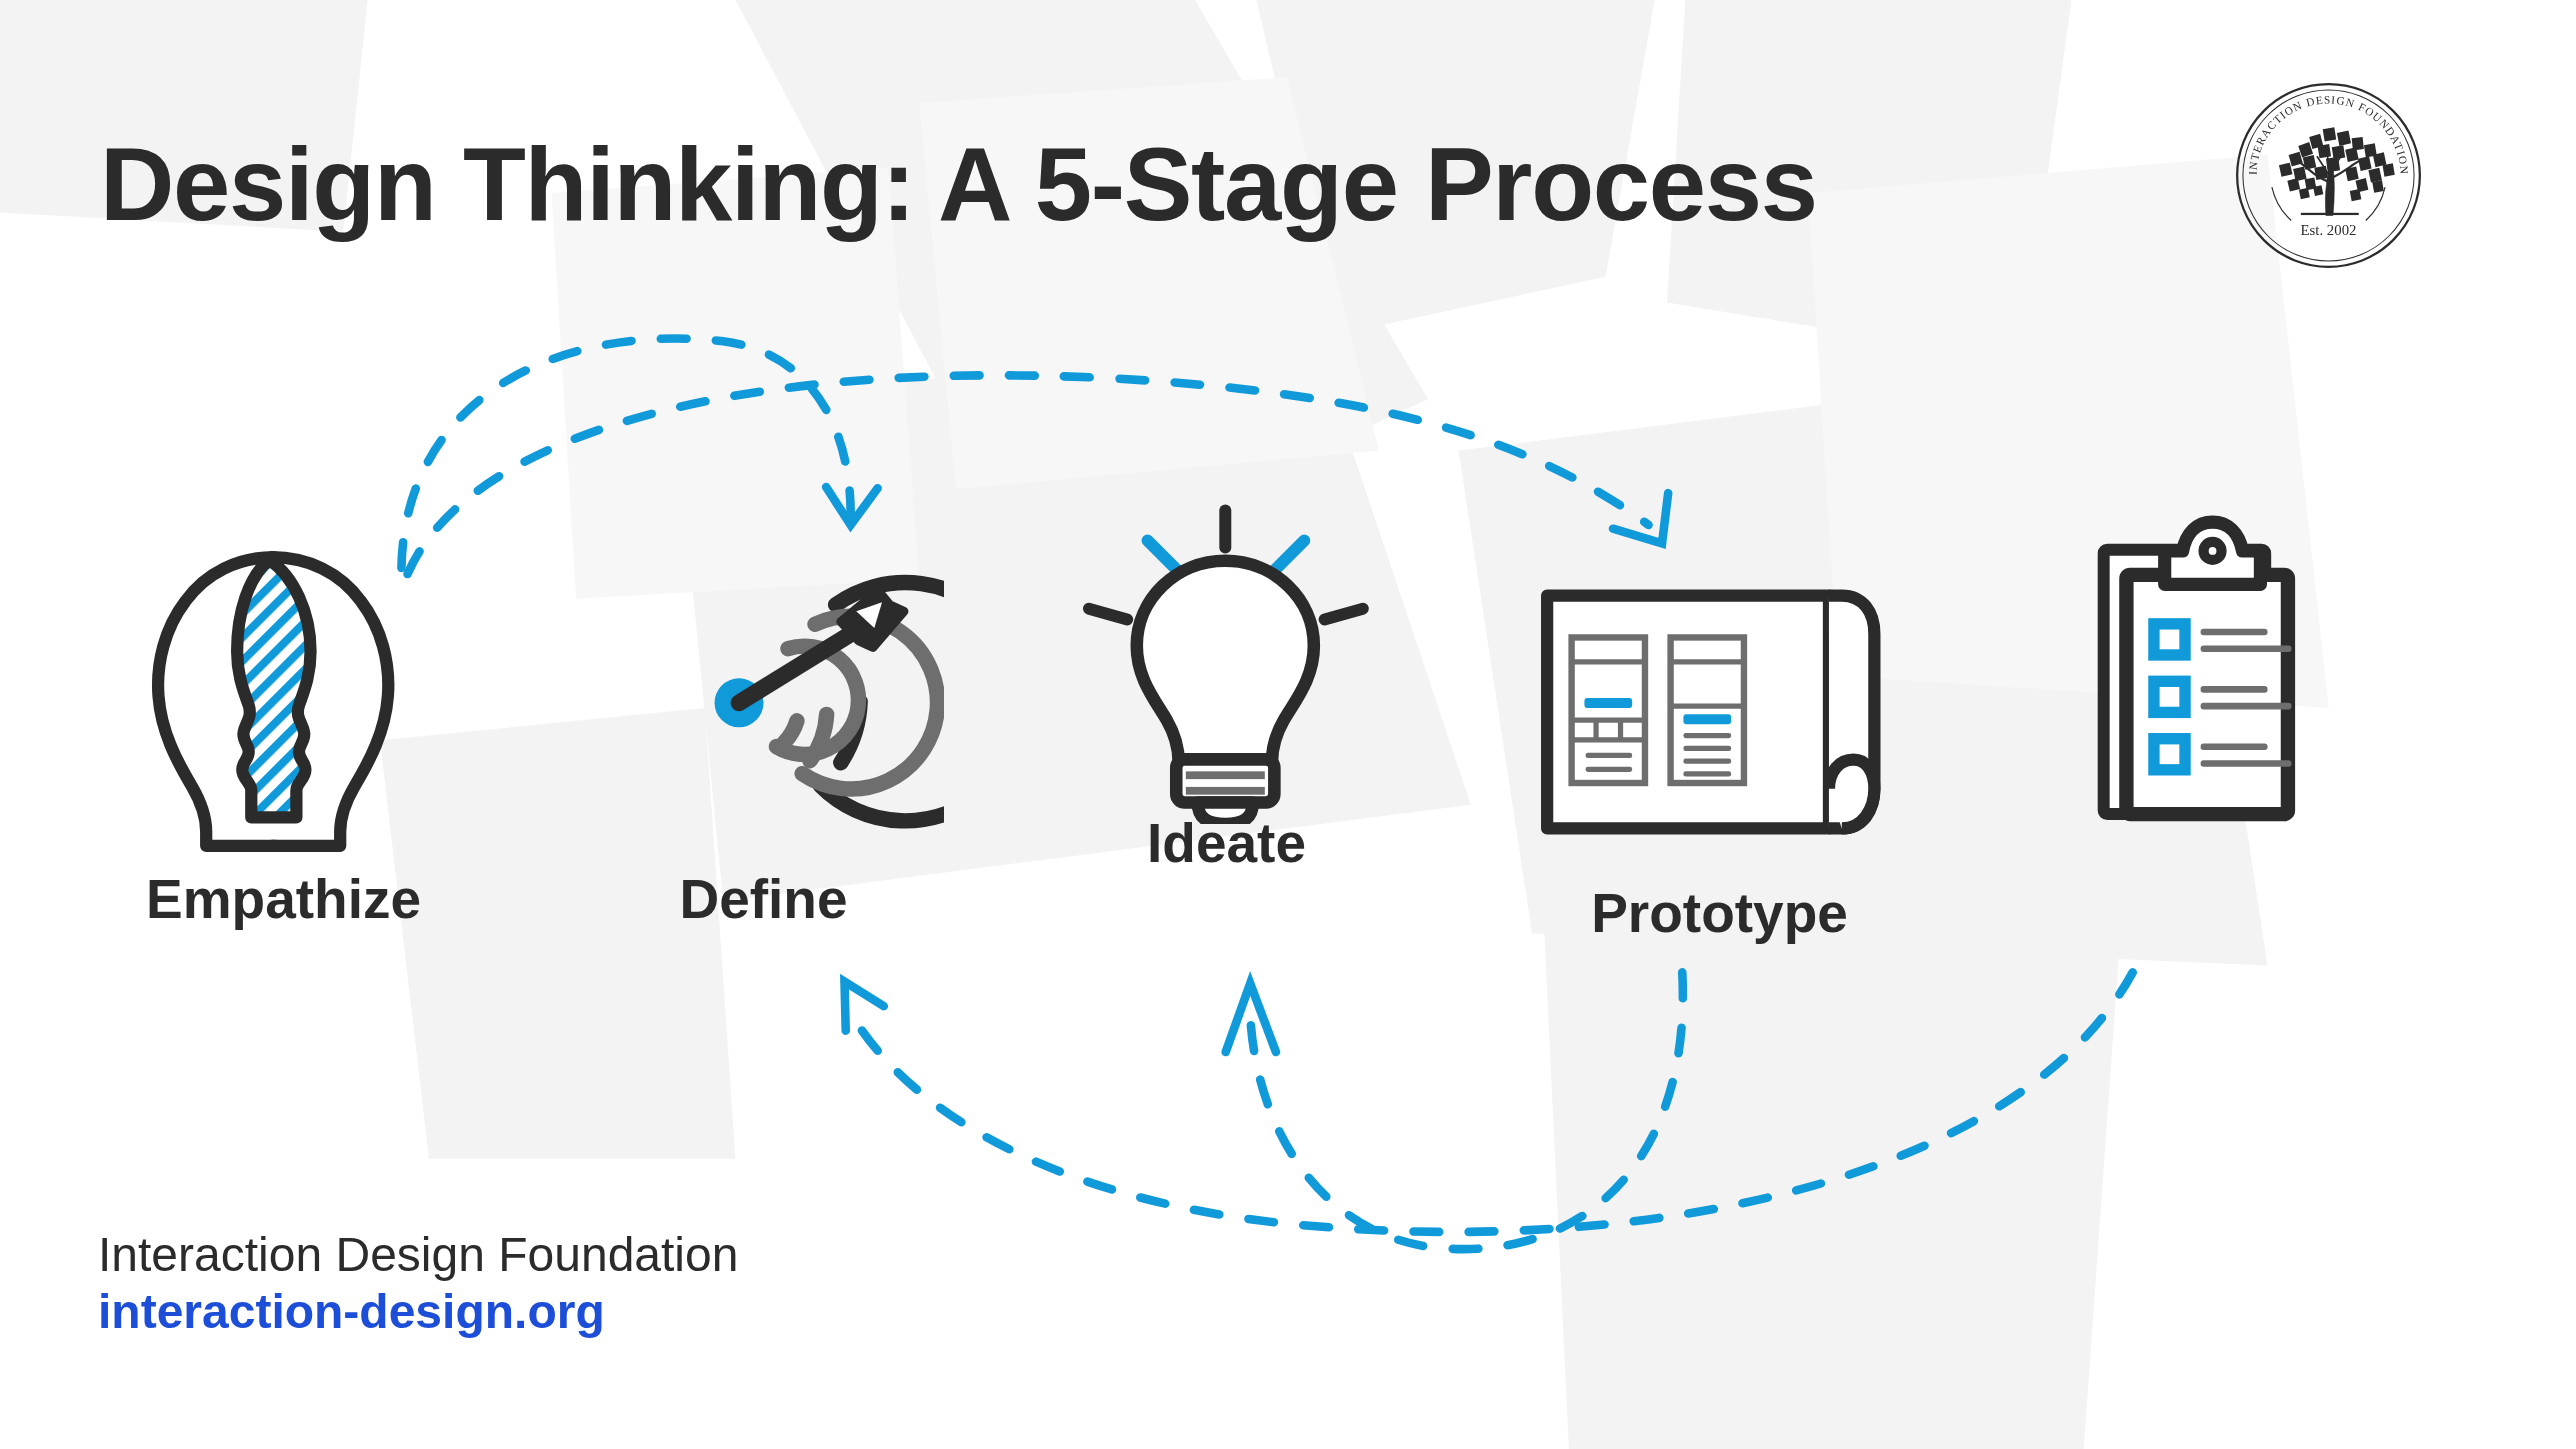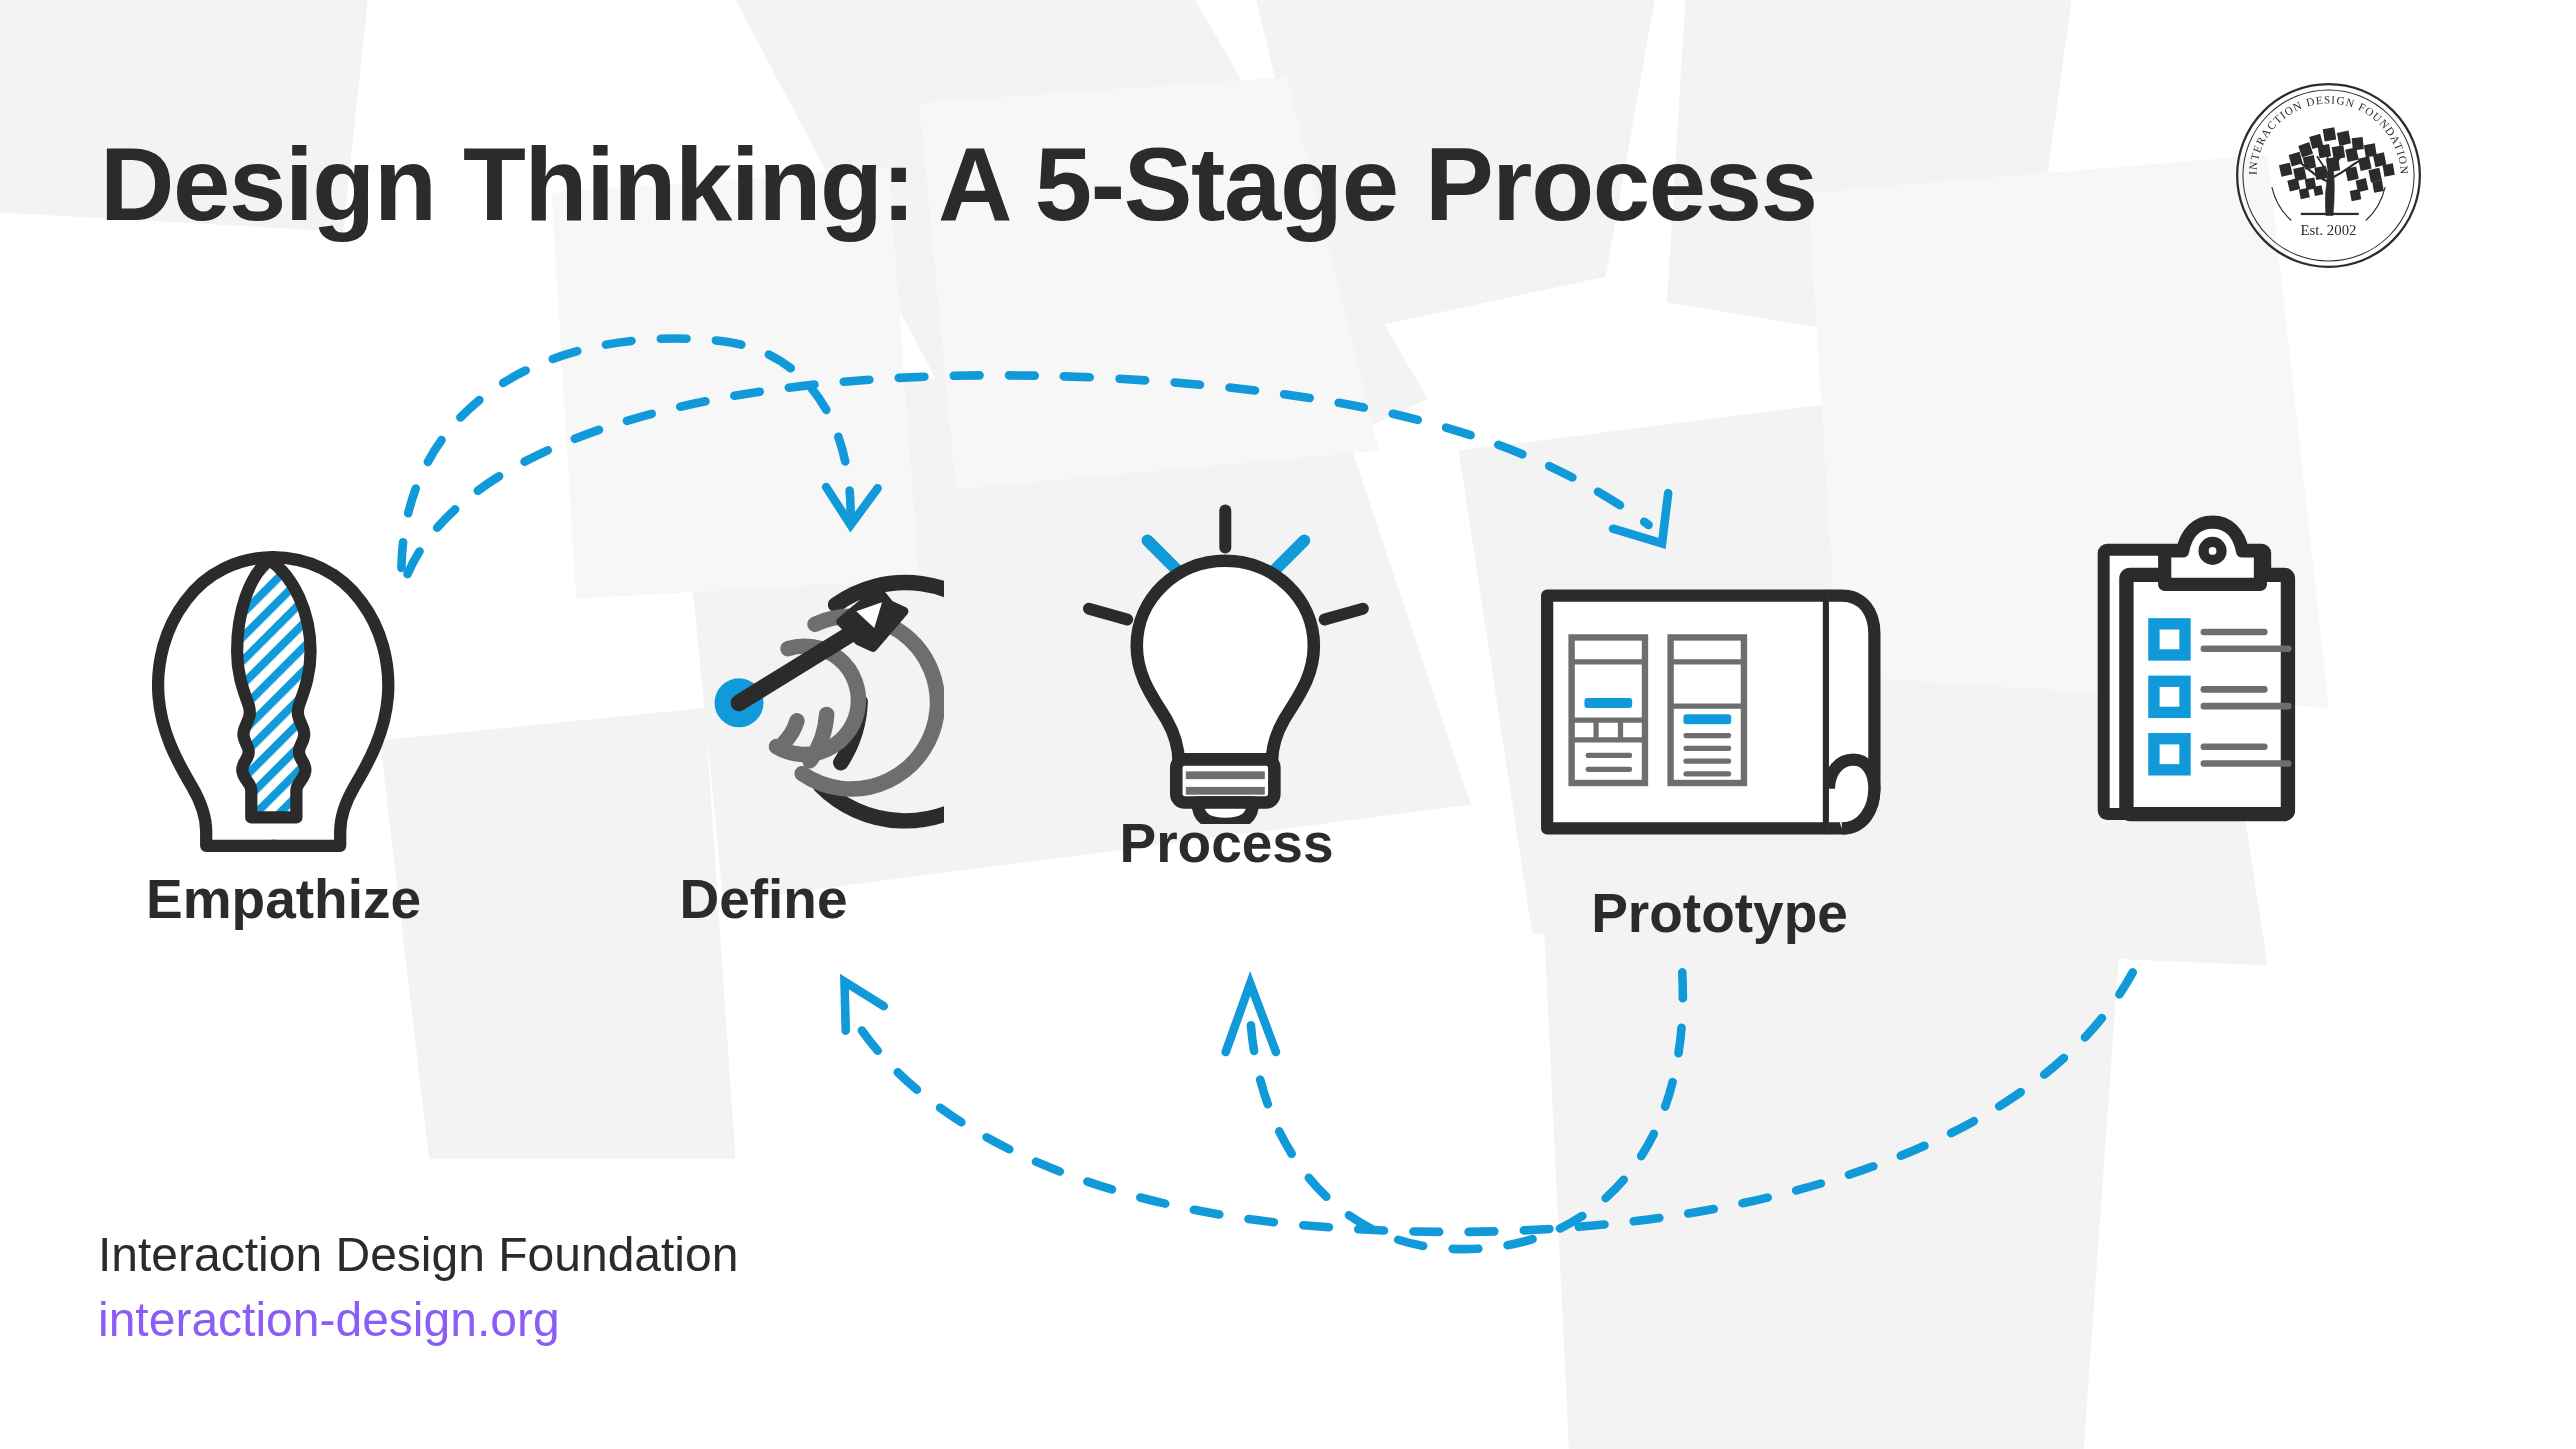--- a/index.html
+++ b/index.html
@@ -70,25 +70,24 @@
     top: 1227px;
   }
   #footer-org {
     font-size: 48px;
     color: #2b2b2b;
     line-height: 1.18;
     white-space: nowrap;
   }
   #footer-url {
     font-size: 48px;
-    font-weight: normal;
-    color: #8b5cf6;
+    font-weight: bold;
+    color: #1d4ed8;
     line-height: 1.18;
     white-space: nowrap;
-    margin-top: 8px;
   }
 </style>
 </head>
 <body>
 
 <div id="poster">
 
   <svg id="bg-watermark" viewBox="0 0 4001 2251" preserveAspectRatio="none">
     <g fill="#f3f3f3">
       <path d="M1200 0 L1950 0 L2330 620 L1700 900 Z"></path>
@@ -267,21 +266,21 @@
                L 356 456 C 356 436 360 414 376 386
                C 396 352 426 316 426 262
                C 426 184 360 120 278 120 Z" fill="#ffffff" stroke="#2b2b2b" stroke-width="21" stroke-linejoin="round"></path>
 
       <rect x="196" y="452" width="164" height="72" rx="14" fill="#ffffff" stroke="#2b2b2b" stroke-width="21"></rect>
       <rect x="212" y="472" width="132" height="13" fill="#6e6e6e"></rect>
       <rect x="212" y="498" width="132" height="13" fill="#6e6e6e"></rect>
 
       <path d="M 232 524 L 324 524 C 324 552 306 560 278 560 C 250 560 232 552 232 524 Z" fill="#ffffff" stroke="#2b2b2b" stroke-width="21" stroke-linejoin="round"></path>
     </svg>
-    <div class="stage-label" style="margin-top:-7.7px;">Process</div>
+    <div class="stage-label" style="margin-top:-7.7px;">Ideate</div>
   </div>
 
   <div class="stage" style="left:1539px; top:534px;">
     <svg class="stage-icon" viewBox="0 0 620 480">
 
       <rect x="14" y="58" width="484" height="400" fill="#ffffff" stroke="#2b2b2b" stroke-width="21" stroke-linejoin="round"></rect>
 
       <path d="M 498 58 C 498 58 498 58 520 58 C 556 58 576 86 576 124
                L 576 390 C 576 428 556 458 520 458 L 498 458" fill="#ffffff" stroke="#2b2b2b" stroke-width="21" stroke-linejoin="round"></path>
       <path d="M 498 390 C 498 360 516 340 540 340 C 562 340 576 360 576 390

